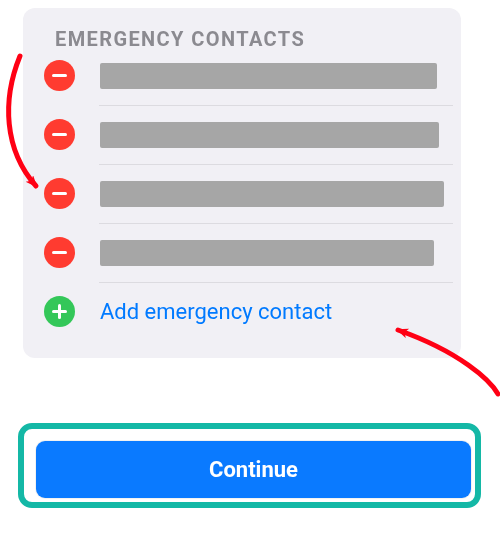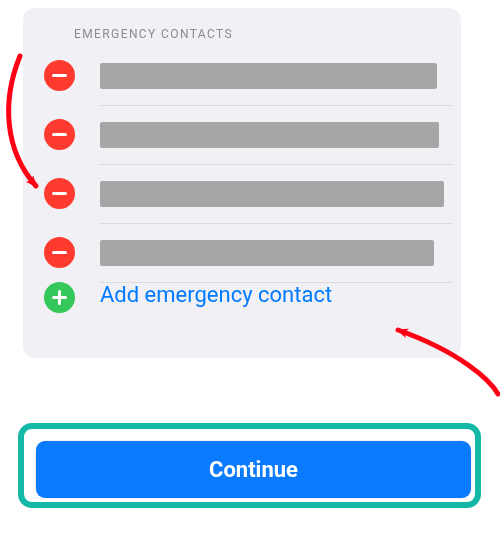--- a/index.html
+++ b/index.html
@@ -1,35 +1,35 @@
 <!DOCTYPE html>
 <html><head>
 <meta charset="utf-8">
 <style>
   html,body{margin:0;padding:0;width:500px;height:542px;background:#fff;
     font-family:-apple-system,BlinkMacSystemFont,"Segoe UI",Roboto,Helvetica,Arial,sans-serif;
     overflow:hidden;position:relative}
   .card{position:absolute;left:23px;top:8px;width:438px;height:350px;
     background:#f1f0f5;border-radius:12px}
-  .section-header{position:absolute;left:51px;top:19px;
-    font-size:12px;letter-spacing:1.4px;color:#8b8a90;font-weight:400}
+  .section-header{position:absolute;left:32px;top:19px;
+    font-size:20px;letter-spacing:1.4px;color:#8b8a90;font-weight:700}
   .rows{position:absolute;left:23px;top:46px;width:438px}
   .row{display:flex;align-items:center;height:59px;position:relative}
   .row + .row::before{content:"";position:absolute;left:76px;right:8px;top:0;
     border-top:1px solid #dcdbe0}
   .minus-btn{width:31px;height:31px;border-radius:50%;background:#ff3b30;
     margin-left:21px;display:flex;align-items:center;justify-content:center;
     flex:0 0 31px;cursor:pointer}
   .minus-glyph{width:15px;height:3px;background:#fff;border-radius:2px}
   .redacted{margin-left:25px;height:26px;background:#a6a6a6;border-radius:2px}
   .r1 .redacted{width:337px}
   .r2 .redacted{width:339px}
   .r3 .redacted{width:344px}
   .r4 .redacted{width:334px}
-  .add-row{display:flex;height:59px;position:relative}
+  .add-row{display:flex;align-items:center;height:59px;position:relative}
   .add-row::before{content:"";position:absolute;left:76px;right:8px;top:0;
     border-top:1px solid #dcdbe0}
   .plus-btn{width:31px;height:31px;border-radius:50%;background:#34c759;
     margin-left:21px;display:flex;align-items:center;justify-content:center;
     flex:0 0 31px;cursor:pointer;position:relative}
   .plus-glyph::before,.plus-glyph::after{content:"";position:absolute;
     background:#fff;border-radius:2px}
   .plus-glyph::before{width:15px;height:3px;left:8px;top:14px}
   .plus-glyph::after{width:3px;height:15px;left:14px;top:8px}
   .add-link{margin-left:25px;color:#007aff;font-size:22px;cursor:pointer}

